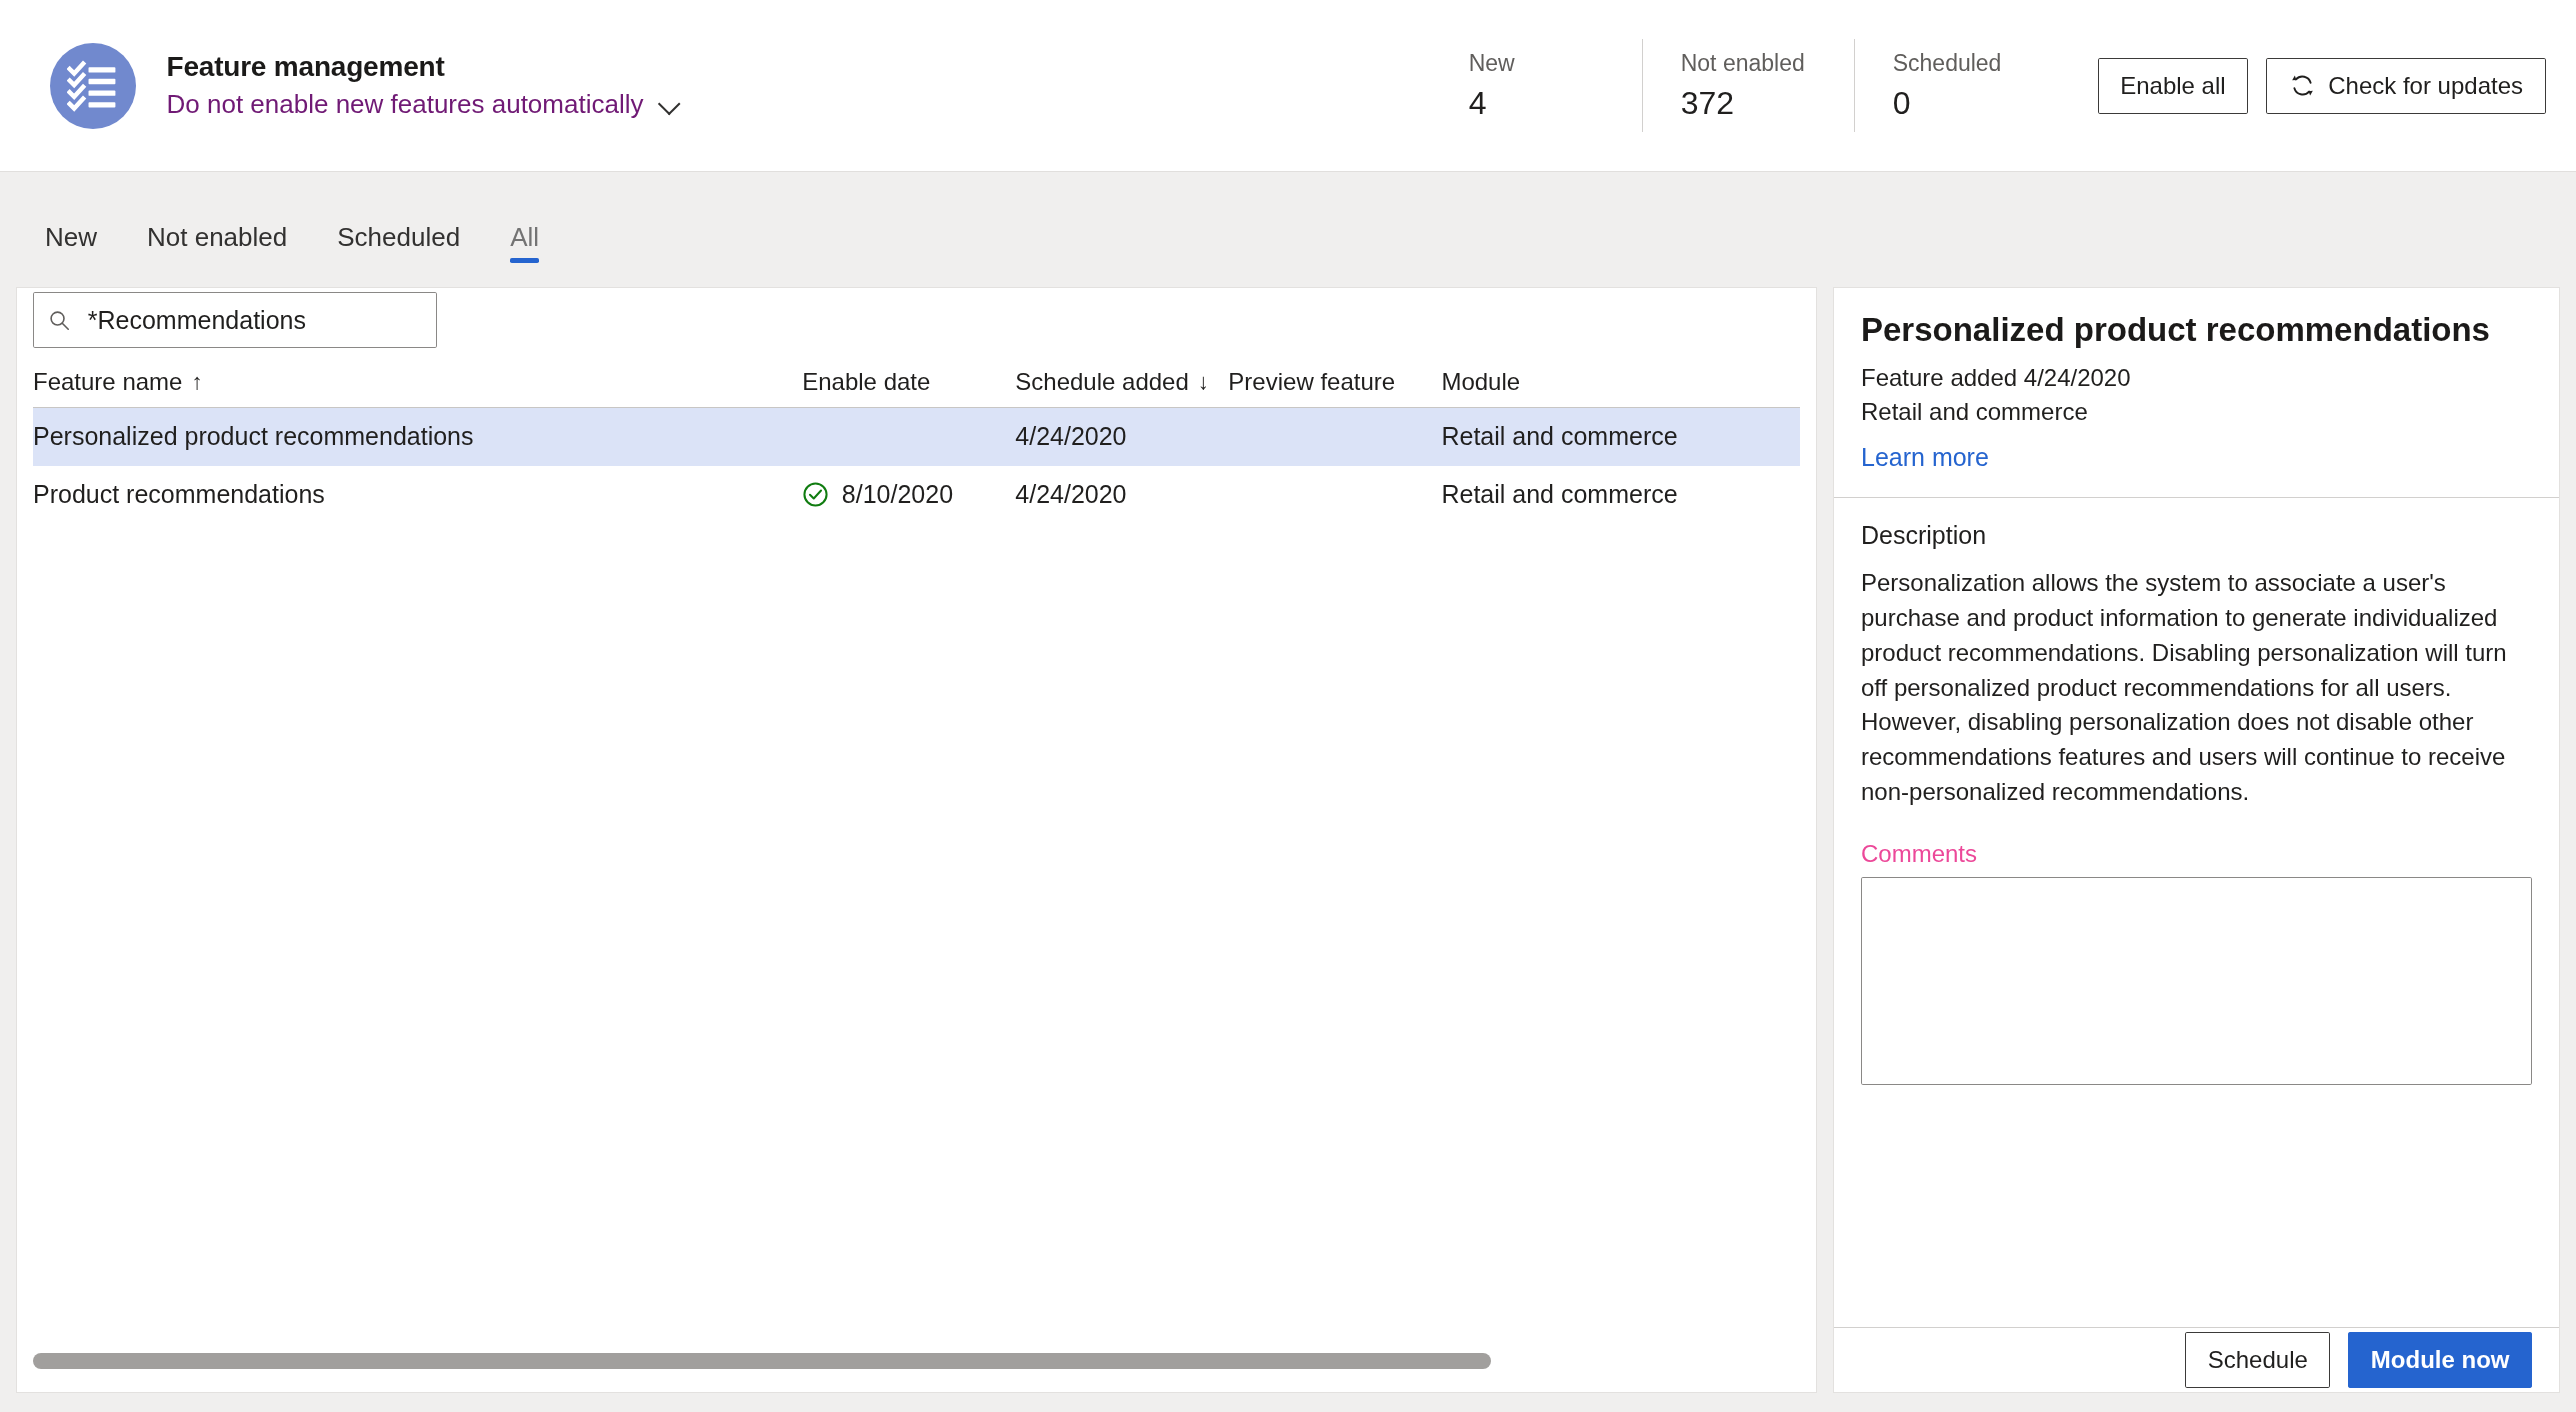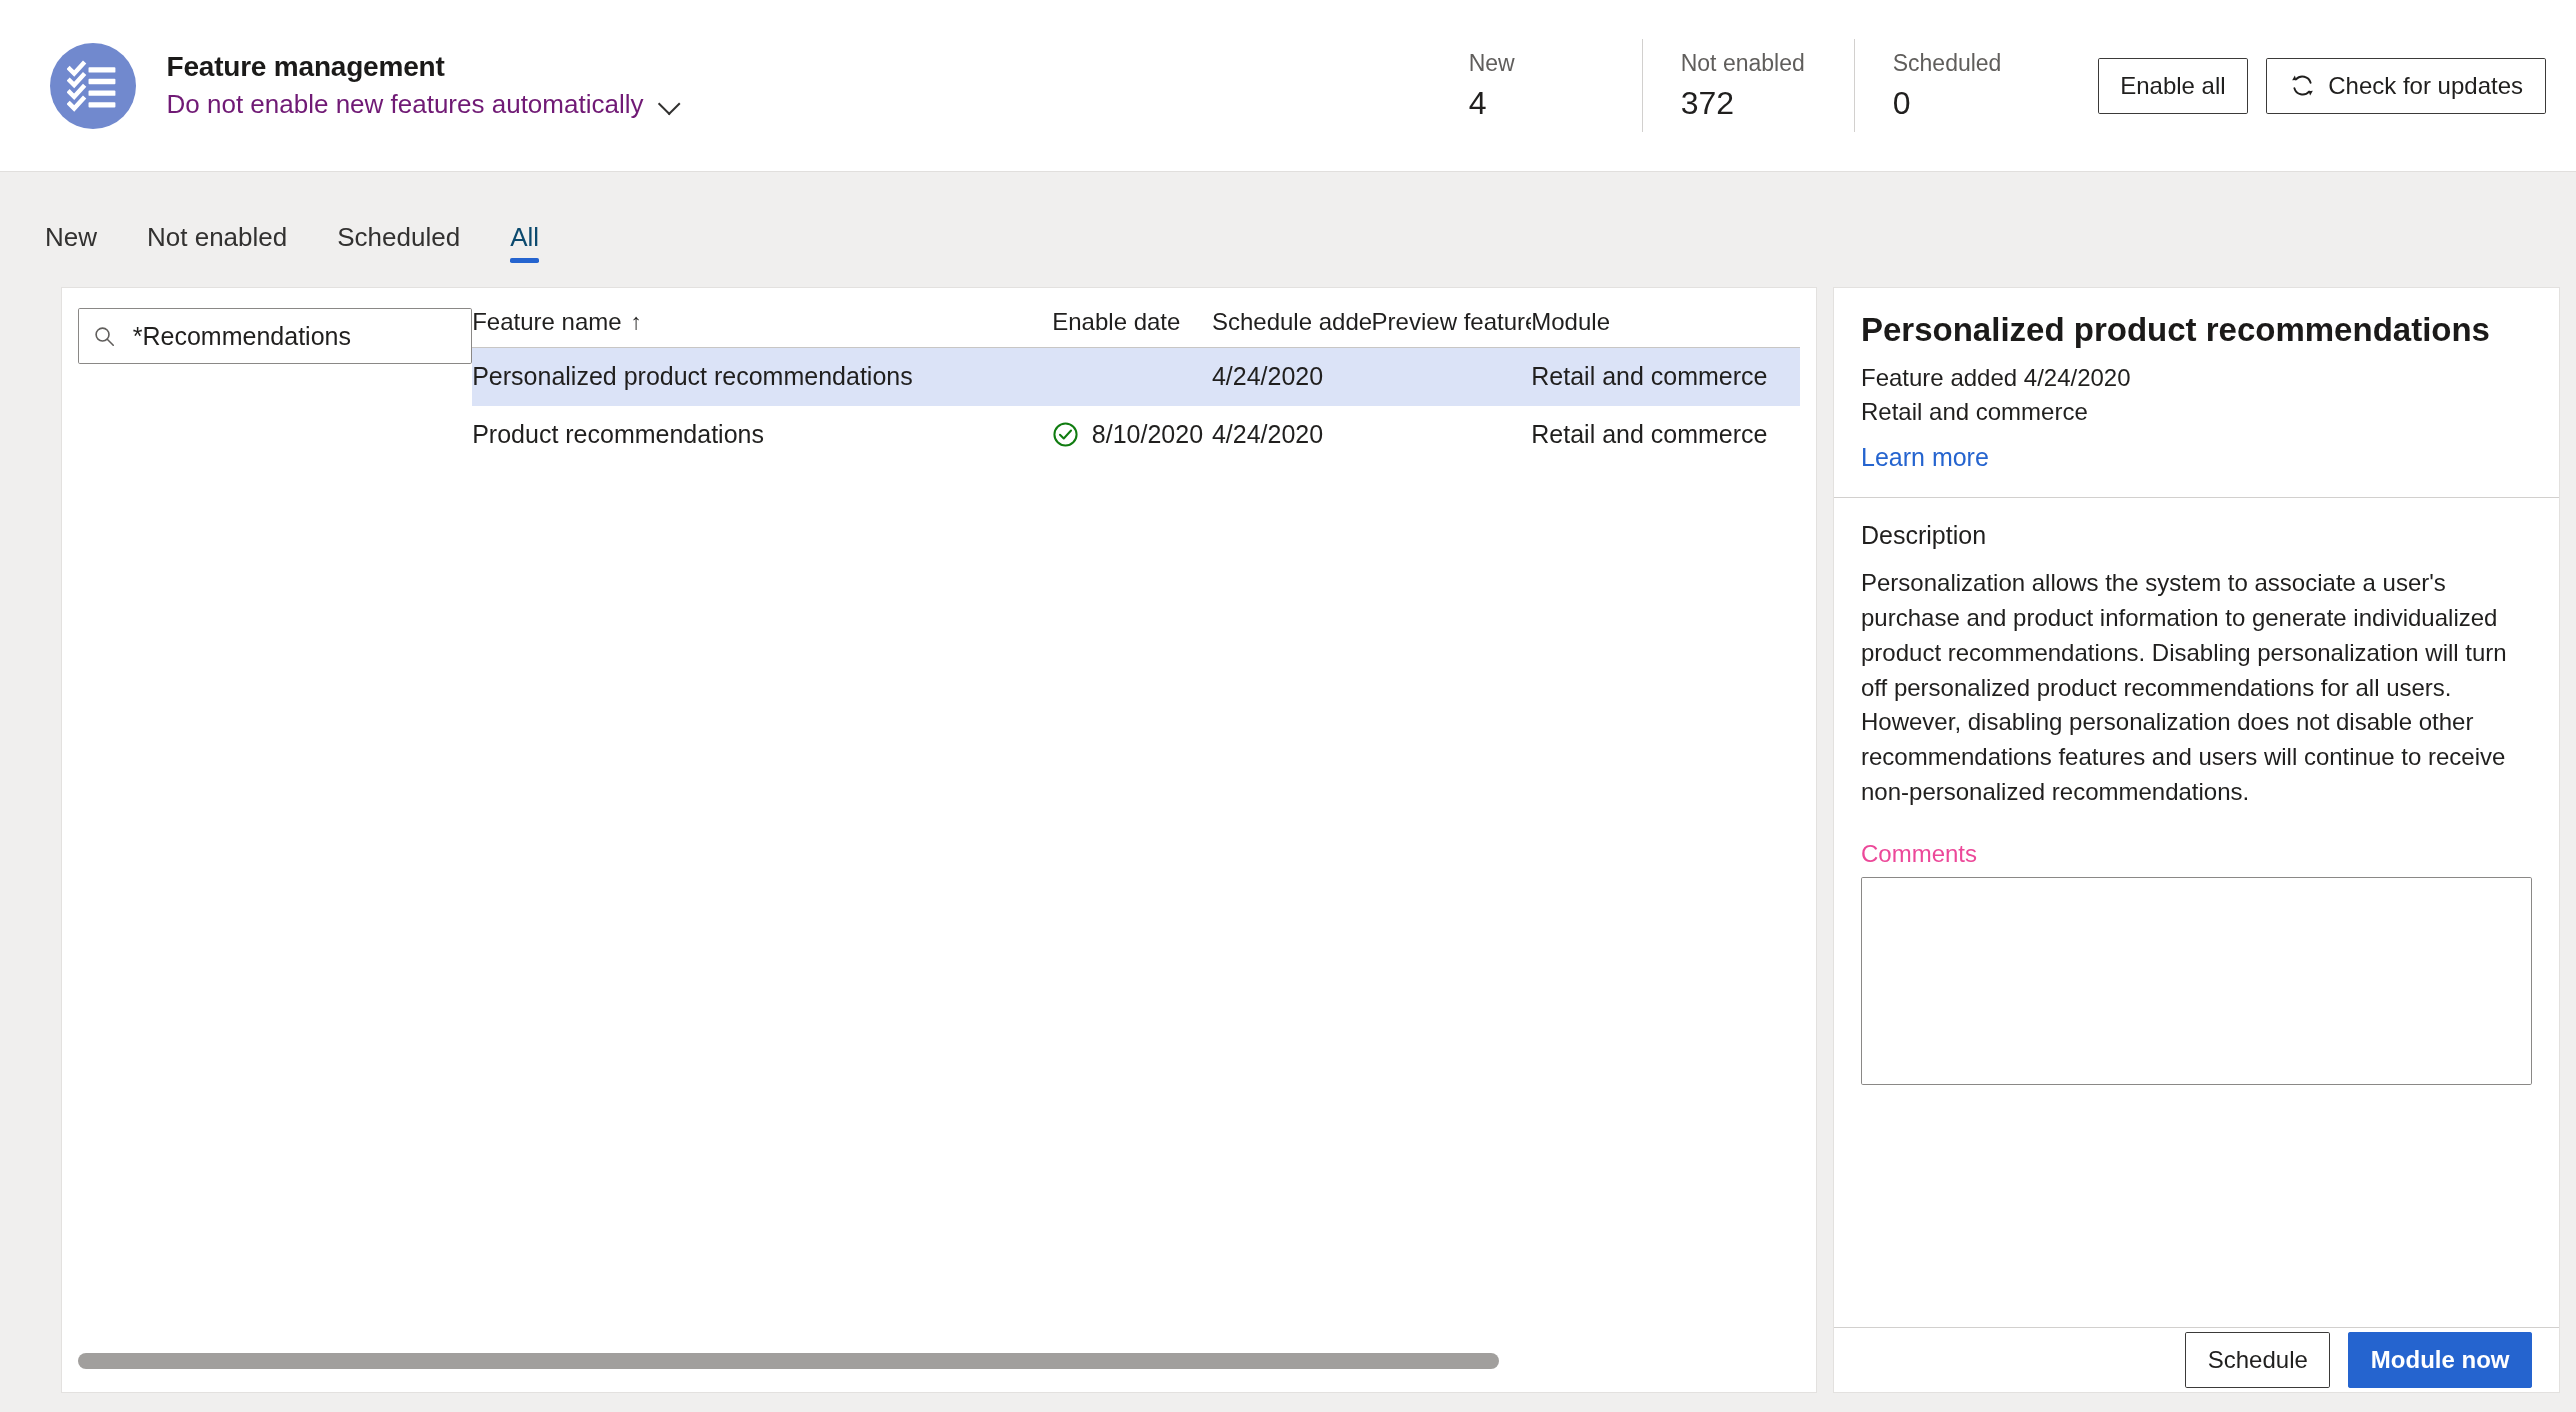--- a/index.html
+++ b/index.html
@@ -140,21 +140,21 @@
   }
   .tab {
     font-size: 26px;
     color: #323130;
     padding: 0 25px 20px 25px;
     position: relative;
     cursor: pointer;
     line-height: 1;
     white-space: nowrap;
   }
-  .tab.active { color: #0c4a6e; }
+  .tab.active { color: #737373; }
   .tab.active::after {
     content: "";
     position: absolute;
     left: 25px; right: 25px;
     bottom: 7.2px;
     height: 4.5px;
     background: #2564cf;
     border-radius: 1.8px;
   }
 
@@ -174,24 +174,23 @@
     background: #ffffff;
     border: 0.9px solid #e3e1df;
     box-sizing: border-box;
     position: relative;
   }
 
   
   .list-panel {
     flex: 1 1 auto;
     display: flex;
-    flex-direction: row;
-    padding: 20px 16px 0 16px;
+    flex-direction: column;
+    padding: 4px 16px 0 16px;
     overflow: hidden;
-    margin-left: 45px;
   }
   .search-wrap {
     width: 404px;
     height: 56px;
     border: 0.9px solid #8a8886;
     border-radius: 1.8px;
     display: flex;
     align-items: center;
     gap: 14.4px;
     padding: 0 14.4px;

